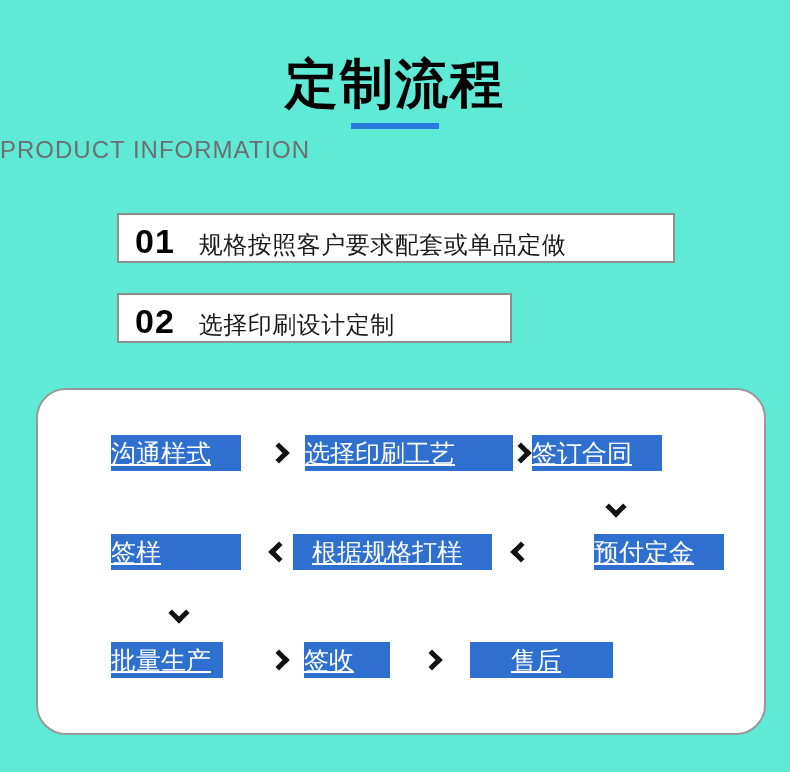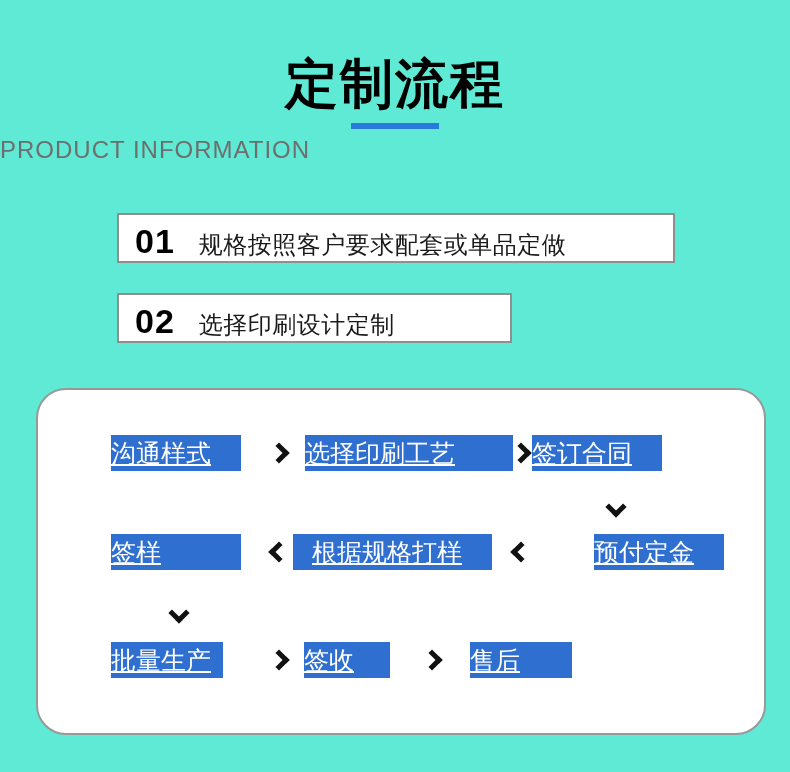--- a/index.html
+++ b/index.html
@@ -103,21 +103,21 @@
   .n0 { left: 73px;  top: 45px;  width: 130px; }
   .n1 { left: 267px; top: 45px;  width: 208px; }
   .n2 { left: 494px; top: 45px;  width: 130px; }
   
   .n3 { left: 73px;  top: 144px; width: 130px; }
   .n4 { left: 255px; top: 144px; width: 180px; padding-left: 19px; }
   .n5 { left: 514px; top: 144px; width: 130px; margin-left: 42px; }
   
   .n6 { left: 73px;  top: 252px; width: 112px; }
   .n7 { left: 266px; top: 252px; width: 86px; }
-  .n8 { left: 432px; top: 252px; width: 102px; }
+  .n8 { left: 432px; top: 252px; width: 102px; padding-left: 41px; }
 
   
   .chev {
     position: absolute;
     width: 10px;
     height: 10px;
     border-top: 5px solid #111111;
     border-right: 5px solid #111111;
   }
   .chev.right { transform: translate(-50%, -50%) rotate(45deg); }

